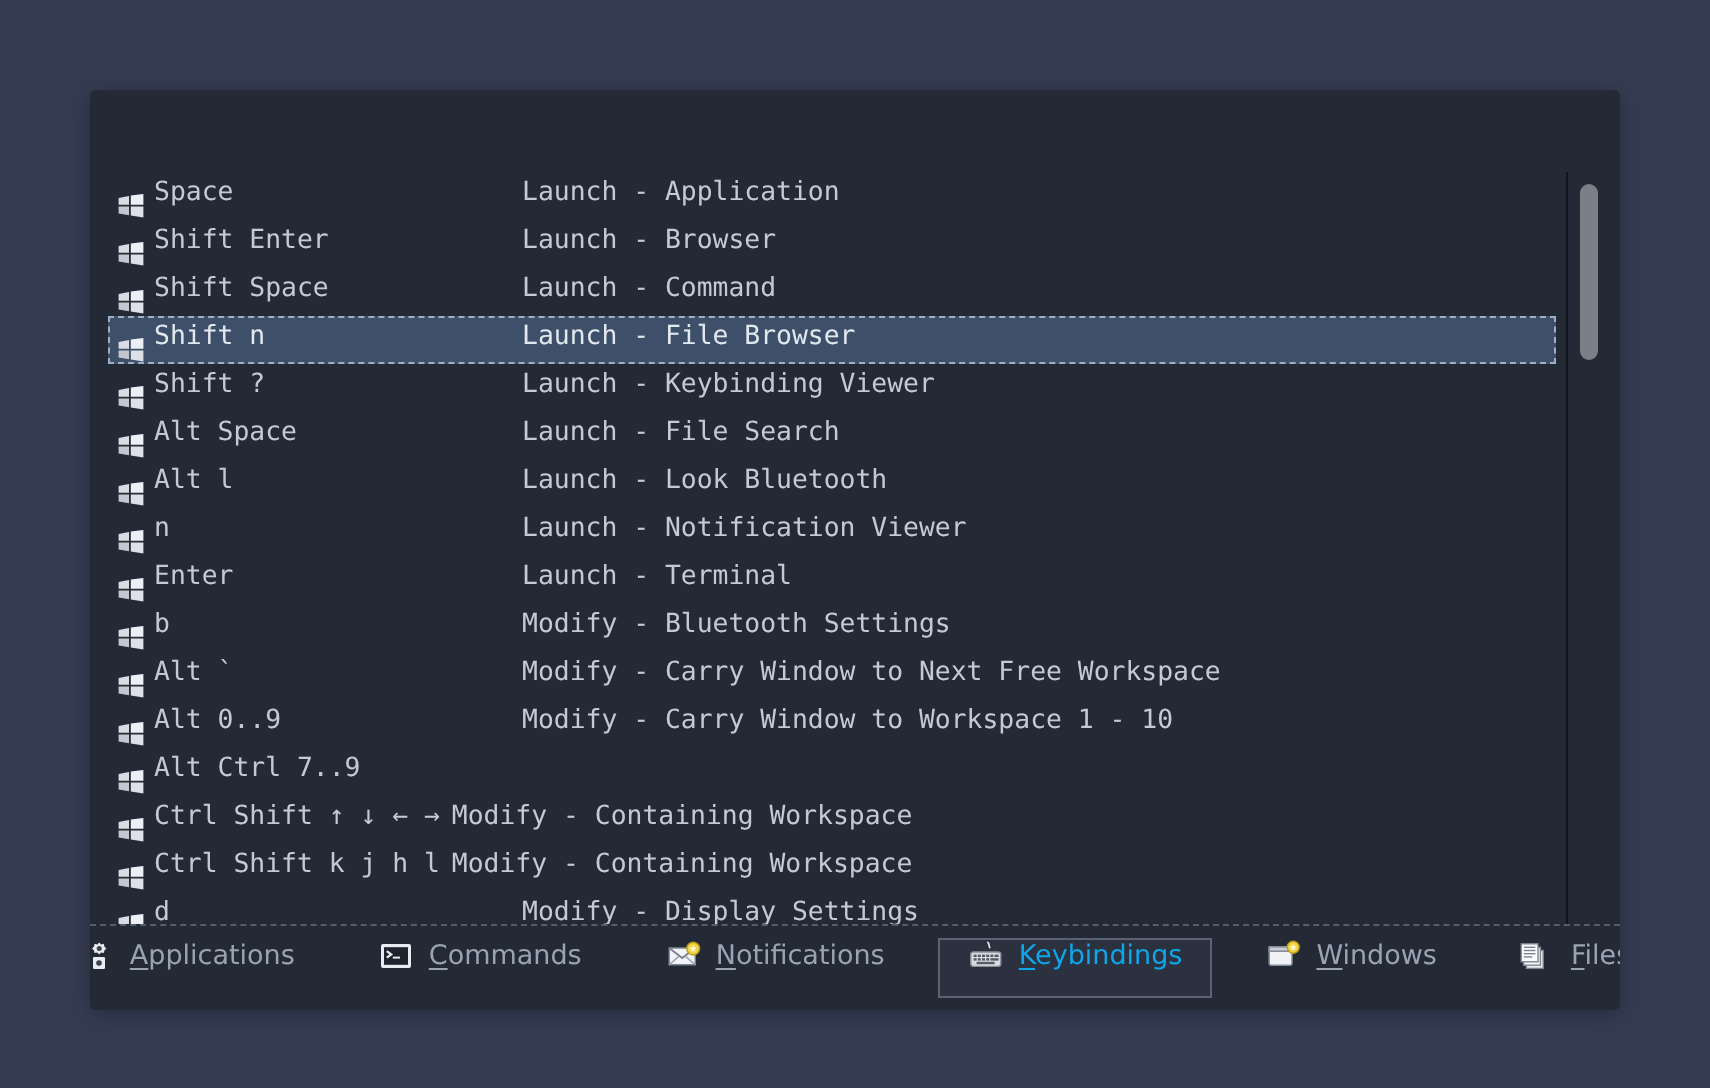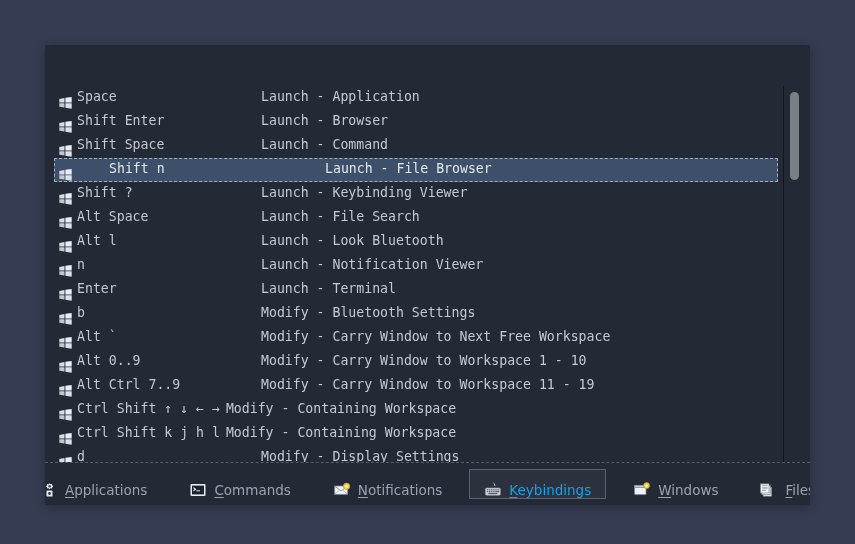--- a/index.html
+++ b/index.html
@@ -61,21 +61,20 @@
     border: 1px solid transparent;
     color: #c3cad4;
     font-size: 13.2px;
     line-height: 24px;
     white-space: nowrap;
   }
   .kb-row.selected {
     background: #3e5069;
     border: 1px dashed #9fb0c6;
     color: #e2e8ef;
-    gap: 32px;
   }
   .win-icon {
     width: 13px;
     height: 12px;
     flex: 0 0 13px;
     margin-right: 5px;
     position: relative;
     top: 0px;
   }
   .kb-keys {
@@ -127,21 +126,21 @@
     background: #242936;
     border-top: 1px dashed #555c6b;
     display: flex;
     align-items: center;
     justify-content: center;
     gap: 0px;
     font-family: "DejaVu Sans", sans-serif;
   }
   .tab {
     display: flex;
-    align-items: flex-end;
+    align-items: flex-start;
     gap: 7px;
     height: 30px;
     padding: 0 14px;
     box-sizing: border-box;
     color: #9aa3b2;
     font-size: 13.5px;
     border: 1px solid transparent;
     margin: 0 6px;
   }
   .tab.active {
@@ -291,21 +290,20 @@
           <span class="kb-action">Modify - Carry Window to Workspace 1 - 10</span>
         </div>
         <div class="kb-row">
           <svg class="win-icon" viewBox="0 0 13 12" xmlns="http://www.w3.org/2000/svg">
             <path d="M0.3 2.0 L5.5 1.0 L5.5 5.4 L0.3 5.4 Z" fill="#d9dde3"></path>
             <path d="M6.4 0.8 L12.7 0.0 L12.7 5.4 L6.4 5.4 Z" fill="#eceff3"></path>
             <path d="M0.3 6.2 L5.5 6.2 L5.5 10.6 L0.3 9.7 Z" fill="#c2c7cf"></path>
             <path d="M6.4 6.2 L12.7 6.2 L12.7 11.7 L6.4 10.8 Z" fill="#dde1e7"></path>
           </svg>
           <span class="kb-keys">Alt Ctrl 7..9</span>
-          <span class="kb-action">Modify - Carry Window to Workspace 11 - 19</span>
         </div>
         <div class="kb-row">
           <svg class="win-icon" viewBox="0 0 13 12" xmlns="http://www.w3.org/2000/svg">
             <path d="M0.3 2.0 L5.5 1.0 L5.5 5.4 L0.3 5.4 Z" fill="#d9dde3"></path>
             <path d="M6.4 0.8 L12.7 0.0 L12.7 5.4 L6.4 5.4 Z" fill="#eceff3"></path>
             <path d="M0.3 6.2 L5.5 6.2 L5.5 10.6 L0.3 9.7 Z" fill="#c2c7cf"></path>
             <path d="M6.4 6.2 L12.7 6.2 L12.7 11.7 L6.4 10.8 Z" fill="#dde1e7"></path>
           </svg>
           <span class="kb-keys wide">Ctrl Shift ↑ ↓ ← →</span>
           <span class="kb-action">Modify - Containing Workspace</span>

